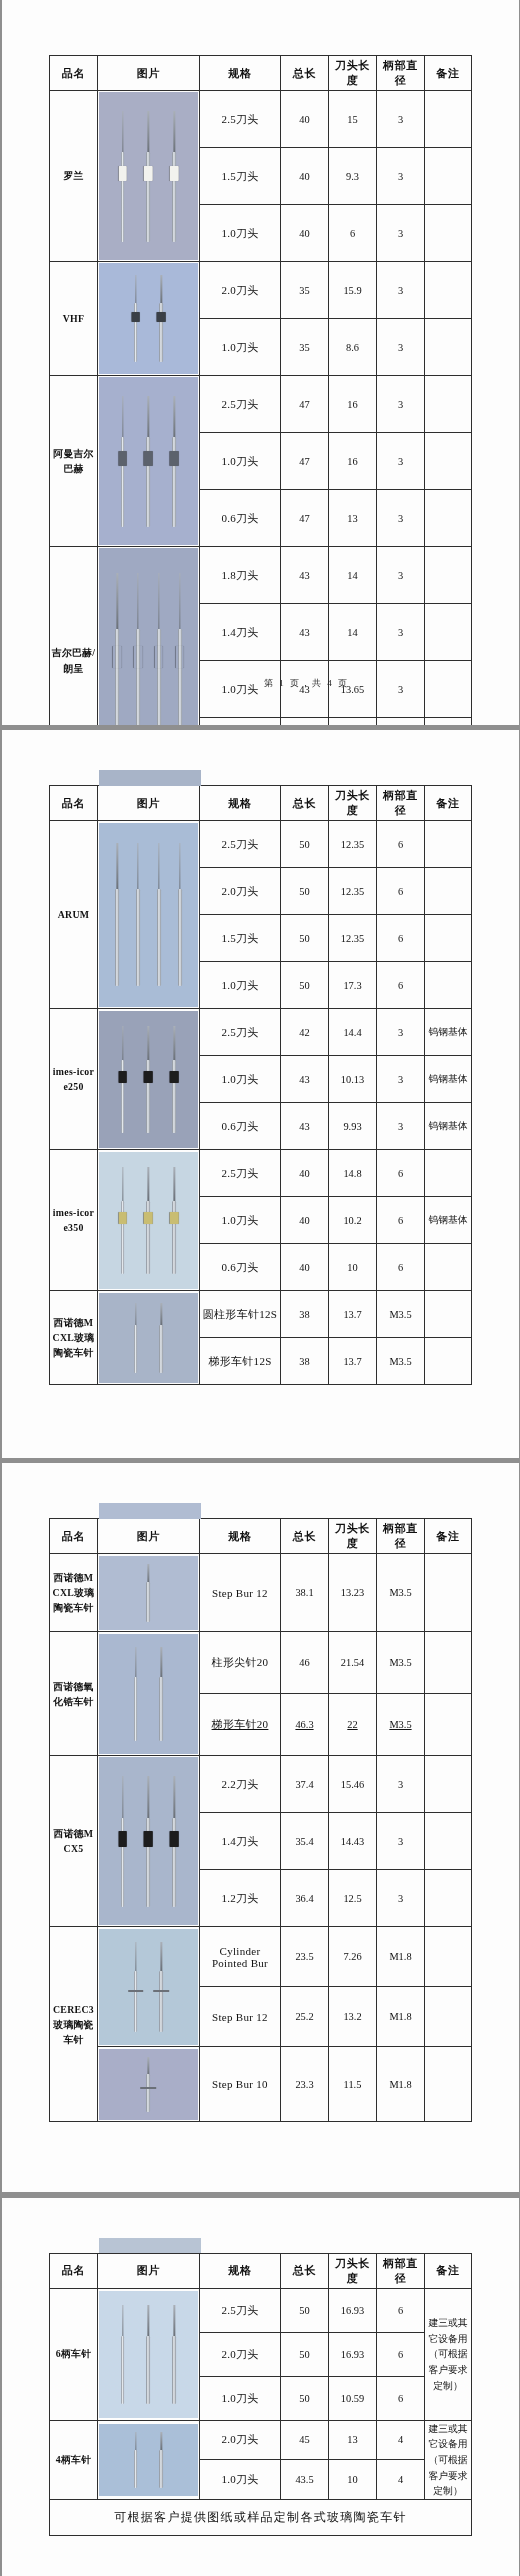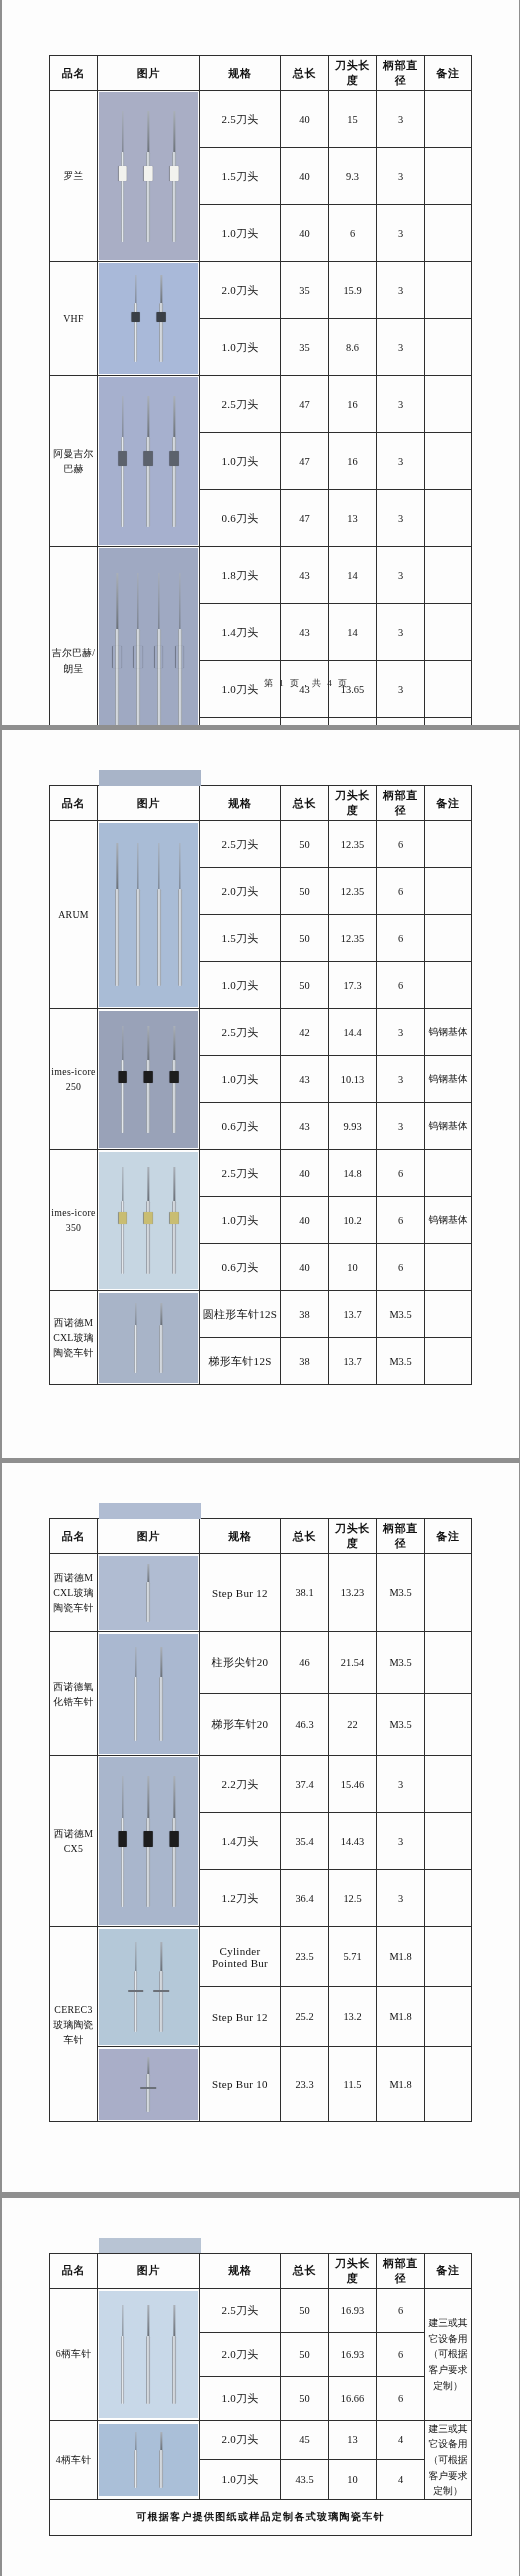--- a/index.html
+++ b/index.html
@@ -13,36 +13,36 @@
   .sliver{position:absolute;top:40px;left:calc(50% - 210px + 48px);width:102px;height:15.6px;}
   table.sheet{
     width:421px;margin:55px auto 0 auto;border-collapse:collapse;table-layout:fixed;
     border:1.3px solid #2e2e2e;
   }
   table.sheet th,table.sheet td{
     border:1.3px solid #2e2e2e;text-align:center;vertical-align:middle;
     padding:0 1.3px;overflow:hidden;
   }
   th.hdr{font-size:11px;font-weight:700;letter-spacing:0.7px;}
-  td.name-cell{font-size:9.8px;line-height:1.55;word-break:break-all;letter-spacing:0.3px;}
+  td.name-cell{font-size:9.8px;line-height:1.55;word-break:break-all;letter-spacing:0.3px;font-weight:bold;}
   td.spec-cell{font-size:11px;letter-spacing:0.3px;}
   td.num-cell{font-size:10.4px;}
   td.note-cell{font-size:9.8px;line-height:1.6;word-break:break-all;}
   td.photo-cell{padding:0;}
   .photo-box{display:flex;align-items:center;justify-content:center;width:100%;}
   .bur{position:relative;width:10.4px;flex:0 0 auto;}
   .bur .needle{position:absolute;left:50%;top:0;width:1.3px;height:34%;transform:translateX(-50%);
     background:linear-gradient(180deg,#aab0b8,#676d75);}
   .bur .shank{position:absolute;left:50%;top:32%;bottom:0;width:3.9px;transform:translateX(-50%);
     background:linear-gradient(90deg,#7e858f,#e8ecf0 45%,#8d949e);border-radius:1.3px;}
   .bur .collar{position:absolute;left:50%;top:42%;width:8.5px;height:12%;transform:translateX(-50%);
     border-radius:0.7px;box-shadow:0 0 0.7px rgba(0,0,0,.4);}
   .bur .bar{position:absolute;left:50%;top:54%;width:15.6px;height:2px;transform:translateX(-50%);
     background:#6b7078;}
-  td.summary-cell{font-size:10px;font-weight:700;letter-spacing:1.3px;height:35px;}
+  td.summary-cell{font-size:12px;font-weight:400;letter-spacing:1.3px;height:35px;}
   .footer{position:absolute;left:0;width:100%;text-align:center;font-size:9px;
     letter-spacing:2px;color:#2b2b2b;padding-left:46px;}
 </style>
 </head>
 <body>
 
 <div id="canvas">
     <div class="page" style="height: 725px;">
       <table class="sheet">
         <colgroup>
@@ -474,21 +474,21 @@
                   <div class="shank"></div>
                 </div>
               </div>
             </td>
             <td class="spec-cell">柱形尖针20</td>
             <td class="num-cell">46</td>
             <td class="num-cell">21.54</td>
             <td class="num-cell">M3.5</td>
             <td class="note-cell"></td>
           </tr>
-          <tr style="height: 62px;">
+          <tr style="height: 62px; text-decoration: underline;">
             <td class="spec-cell">梯形车针20</td>
             <td class="num-cell">46.3</td>
             <td class="num-cell">22</td>
             <td class="num-cell">M3.5</td>
             <td class="note-cell"></td>
           </tr>
           <tr style="height: 57px;">
             <td class="name-cell" rowspan="3">西诺德MCX5</td>
             <td class="photo-cell" rowspan="3">
               <div class="photo-box" style="height: 168px; background: rgb(169, 182, 204); gap: 15.6px;">
@@ -540,21 +540,21 @@
                 </div>
                 <div class="bur" style="height: 90px;">
                   <div class="needle"></div>
                   <div class="shank"></div>
                   <div class="bar"></div>
                 </div>
               </div>
             </td>
             <td class="spec-cell">Cylinder Pointed Bur</td>
             <td class="num-cell">23.5</td>
-            <td class="num-cell">5.71</td>
+            <td class="num-cell">7.26</td>
             <td class="num-cell">M1.8</td>
             <td class="note-cell"></td>
           </tr>
           <tr style="height: 60px;">
             <td class="spec-cell">Step Bur 12</td>
             <td class="num-cell">25.2</td>
             <td class="num-cell">13.2</td>
             <td class="num-cell">M1.8</td>
             <td class="note-cell"></td>
           </tr>
@@ -628,21 +628,21 @@
           </tr>
           <tr style="height: 44px;">
             <td class="spec-cell">2.0刀头</td>
             <td class="num-cell">50</td>
             <td class="num-cell">16.93</td>
             <td class="num-cell">6</td>
           </tr>
           <tr style="height: 44px;">
             <td class="spec-cell">1.0刀头</td>
             <td class="num-cell">50</td>
-            <td class="num-cell">16.66</td>
+            <td class="num-cell">10.59</td>
             <td class="num-cell">6</td>
           </tr>
           <tr style="height: 38px;">
             <td class="name-cell" rowspan="2">4柄车针</td>
             <td class="photo-cell" rowspan="2">
               <div class="photo-box" style="height: 72px; background: rgb(170, 191, 216); gap: 15.6px;">
                 <div class="bur" style="height: 56px;">
                   <div class="needle"></div>
                   <div class="shank"></div>
                 </div>

